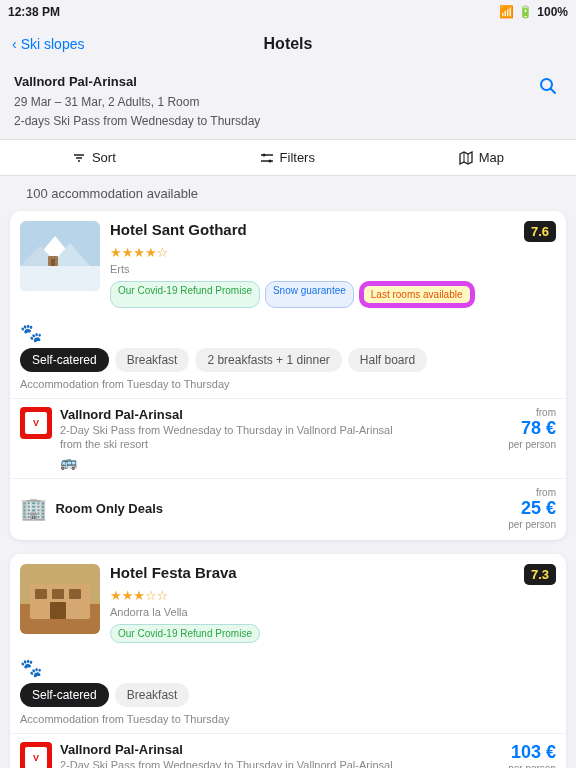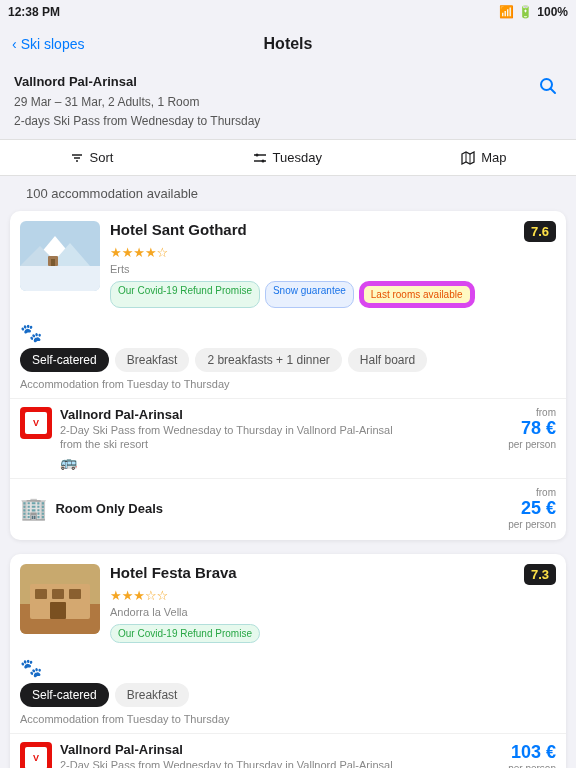--- a/index.html
+++ b/index.html
@@ -379,21 +379,21 @@
     </svg>
     <span>Sort</span>
   </button>
   <button class="filter-btn">
     <svg width="14" height="14" viewBox="0 0 14 14" fill="none">
       <line x1="1" y1="4" x2="13" y2="4" stroke="#1c1c1e" stroke-width="1.5"></line>
       <circle cx="4" cy="4" r="1.5" fill="#1c1c1e"></circle>
       <line x1="1" y1="10" x2="13" y2="10" stroke="#1c1c1e" stroke-width="1.5"></line>
       <circle cx="10" cy="10" r="1.5" fill="#1c1c1e"></circle>
     </svg>
-    <span>Tuesday</span>
+    <span>Filters</span>
   </button>
   <button class="filter-btn">
     <svg width="14" height="14" viewBox="0 0 14 14" fill="none">
       <path d="M1 3l4-2 4 2 4-2v10l-4 2-4-2-4 2V3z" stroke="#1c1c1e" stroke-width="1.3" fill="none"></path>
       <line x1="5" y1="1" x2="5" y2="11" stroke="#1c1c1e" stroke-width="1"></line>
       <line x1="9" y1="3" x2="9" y2="13" stroke="#1c1c1e" stroke-width="1"></line>
     </svg>
     <span>Map</span>
   </button>
 </div>

